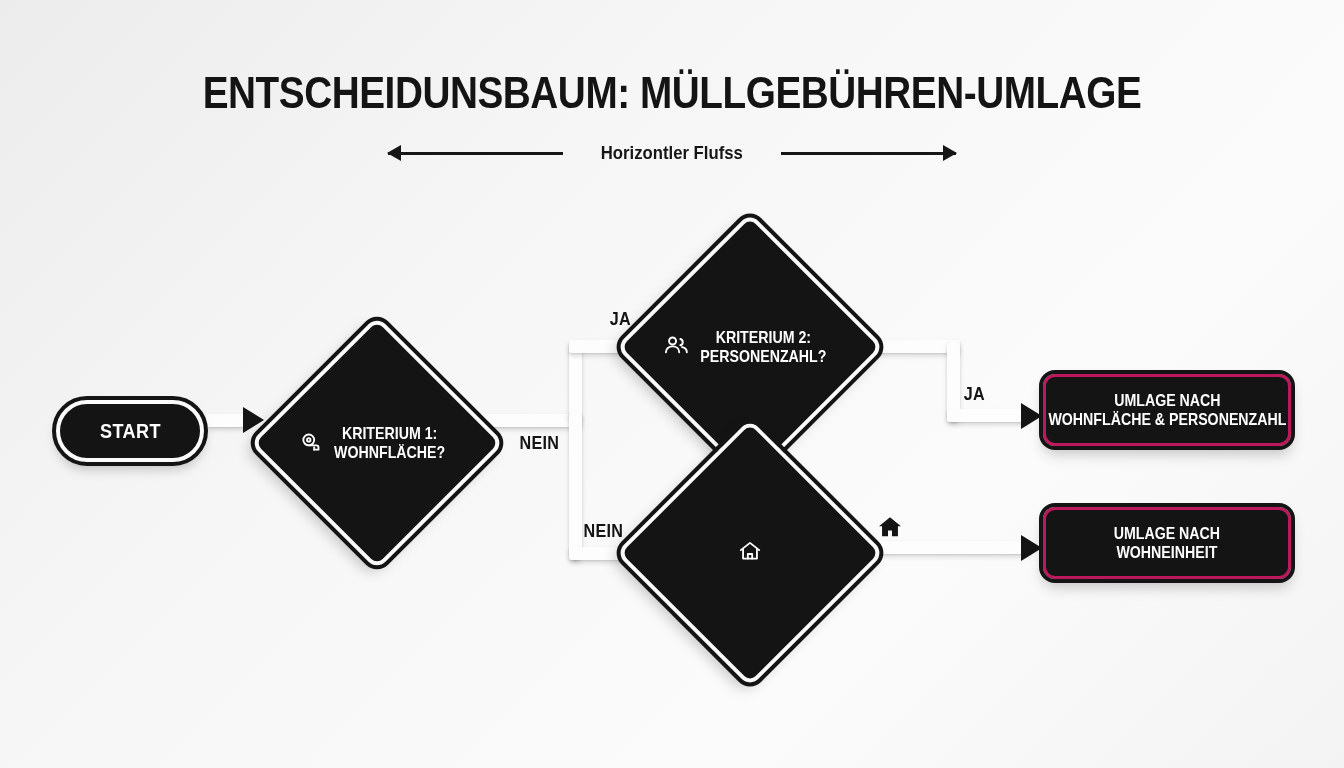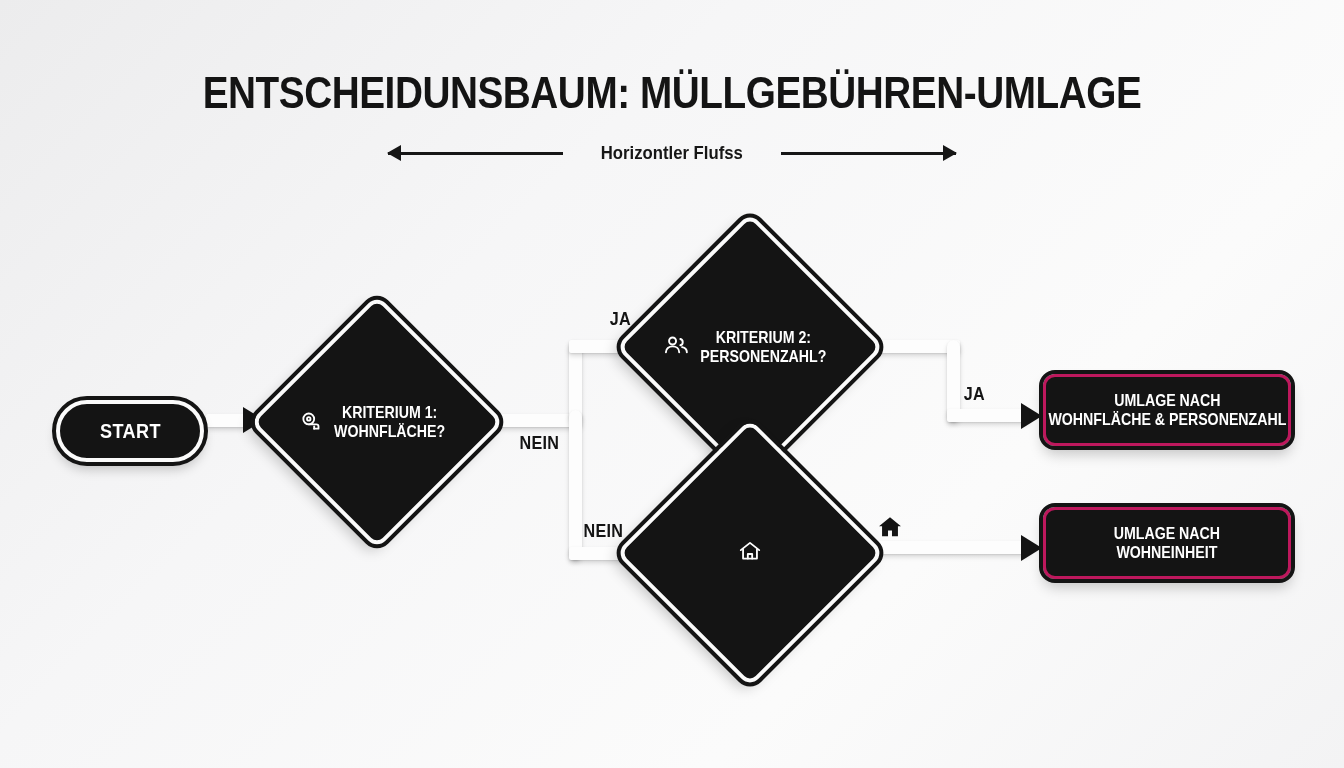--- a/index.html
+++ b/index.html
@@ -146,21 +146,21 @@
 
   <div class="edge-label" style="left:608px; top:308px;">JA</div>
   <div class="edge-label" style="left:516px; top:432px;">NEIN</div>
   <div class="edge-label" style="left:580px; top:520px;">NEIN</div>
   <div class="edge-label" style="left:962px; top:383px;">JA</div>
 
   <div class="start-node">
     <div class="node-text">START</div>
   </div>
 
-  <div class="diamond" style="left:287px; top:332px; width:180px; height:180px;">
+  <div class="diamond" style="left:287px; top:353px; width:180px; height:180px;">
     <div class="dshape"></div>
     <div class="dcontent">
       <span class="dicon">
         <svg width="26" height="26" viewBox="0 0 24 24" fill="none" stroke="#fff" stroke-width="1.7" stroke-linecap="round" stroke-linejoin="round">
           <circle cx="9" cy="11" r="5"></circle>
           <circle cx="9" cy="11" r="1.6"></circle>
           <path d="M9 16h7a2 2 0 0 1 2 2v2h-4"></path>
           <path d="M14 20v-2"></path>
         </svg>
       </span>

